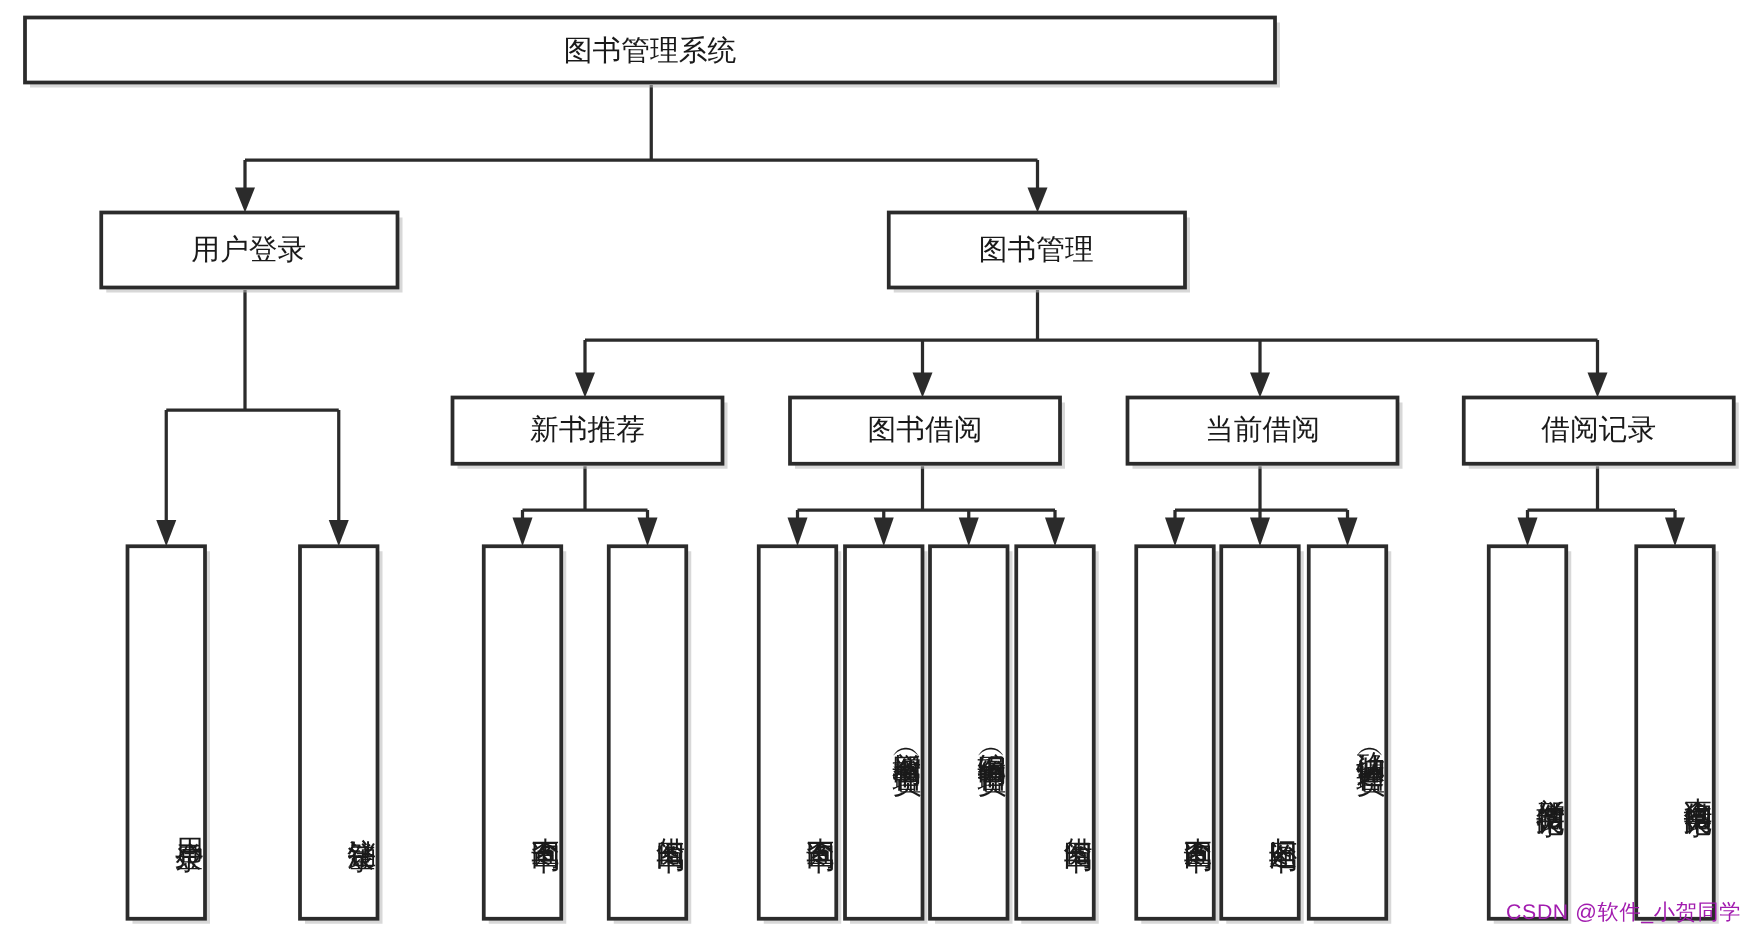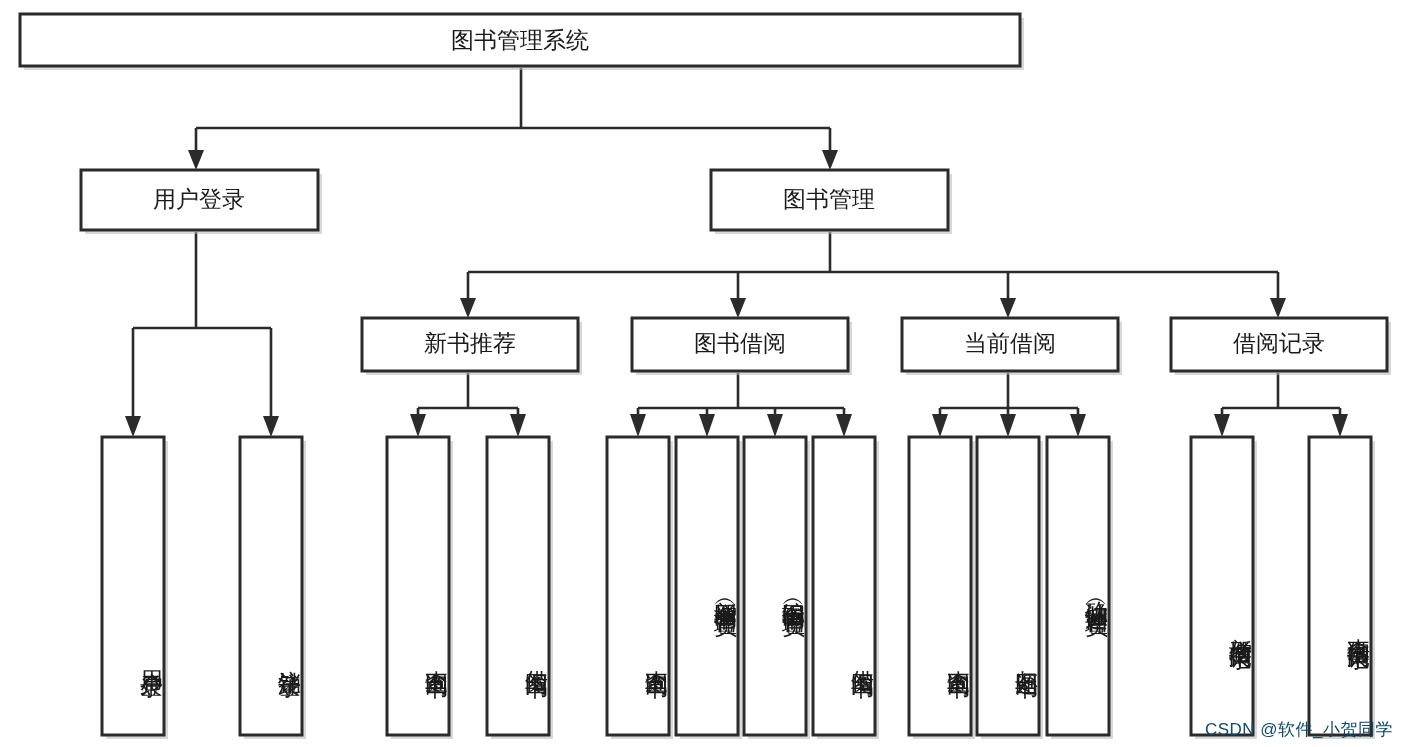--- a/index.html
+++ b/index.html
@@ -61,21 +61,21 @@
     justify-content: center;
     white-space: nowrap;
     pointer-events: none;
   }
   .watermark {
     position: absolute;
     right: 12px;
     bottom: 6px;
     font-family: "Liberation Sans", "DejaVu Sans", sans-serif;
     font-size: 17px;
-    color: #0c4a6e;
+    color: #a21caf;
     letter-spacing: 0.5px;
     user-select: none;
   }
 </style>
 </head>
 <body>
 
 <svg id="diagram" viewBox="0 0 1405 747" xmlns="http://www.w3.org/2000/svg">
 
   <g>

